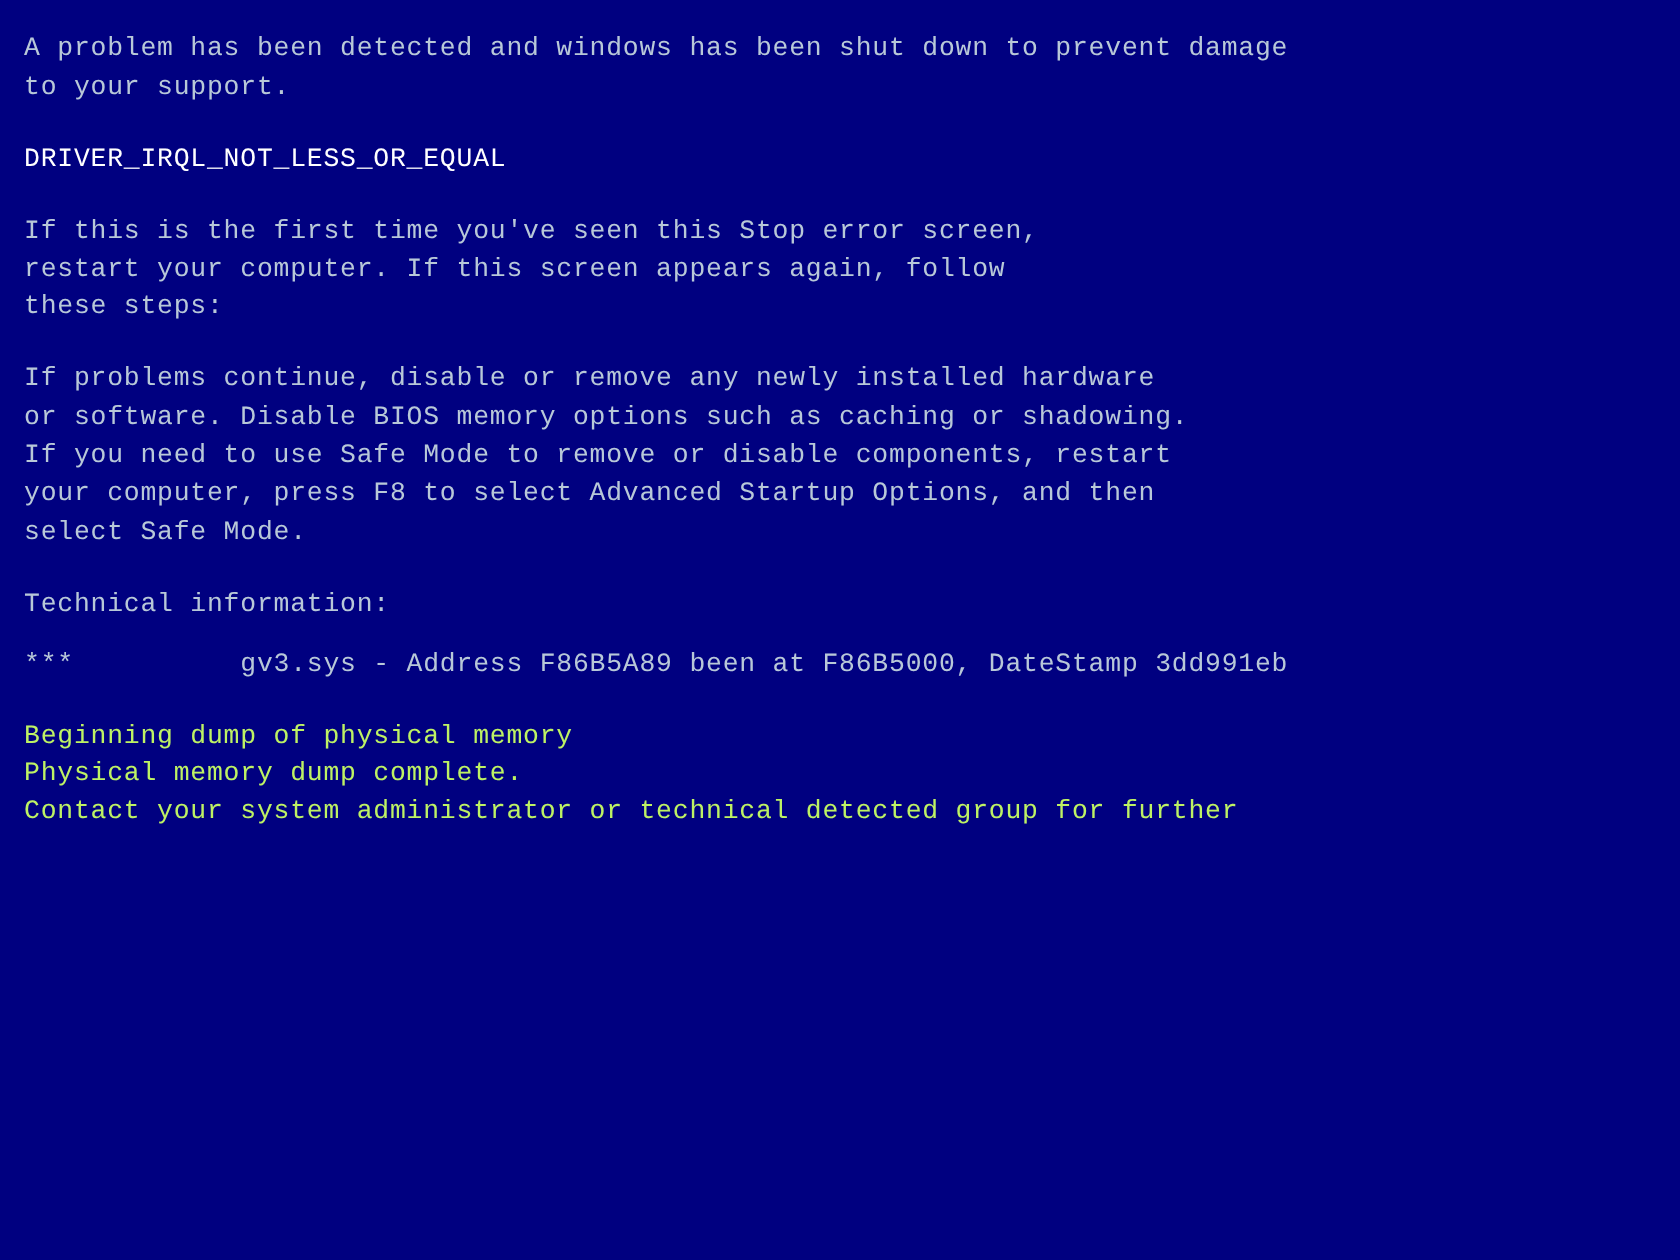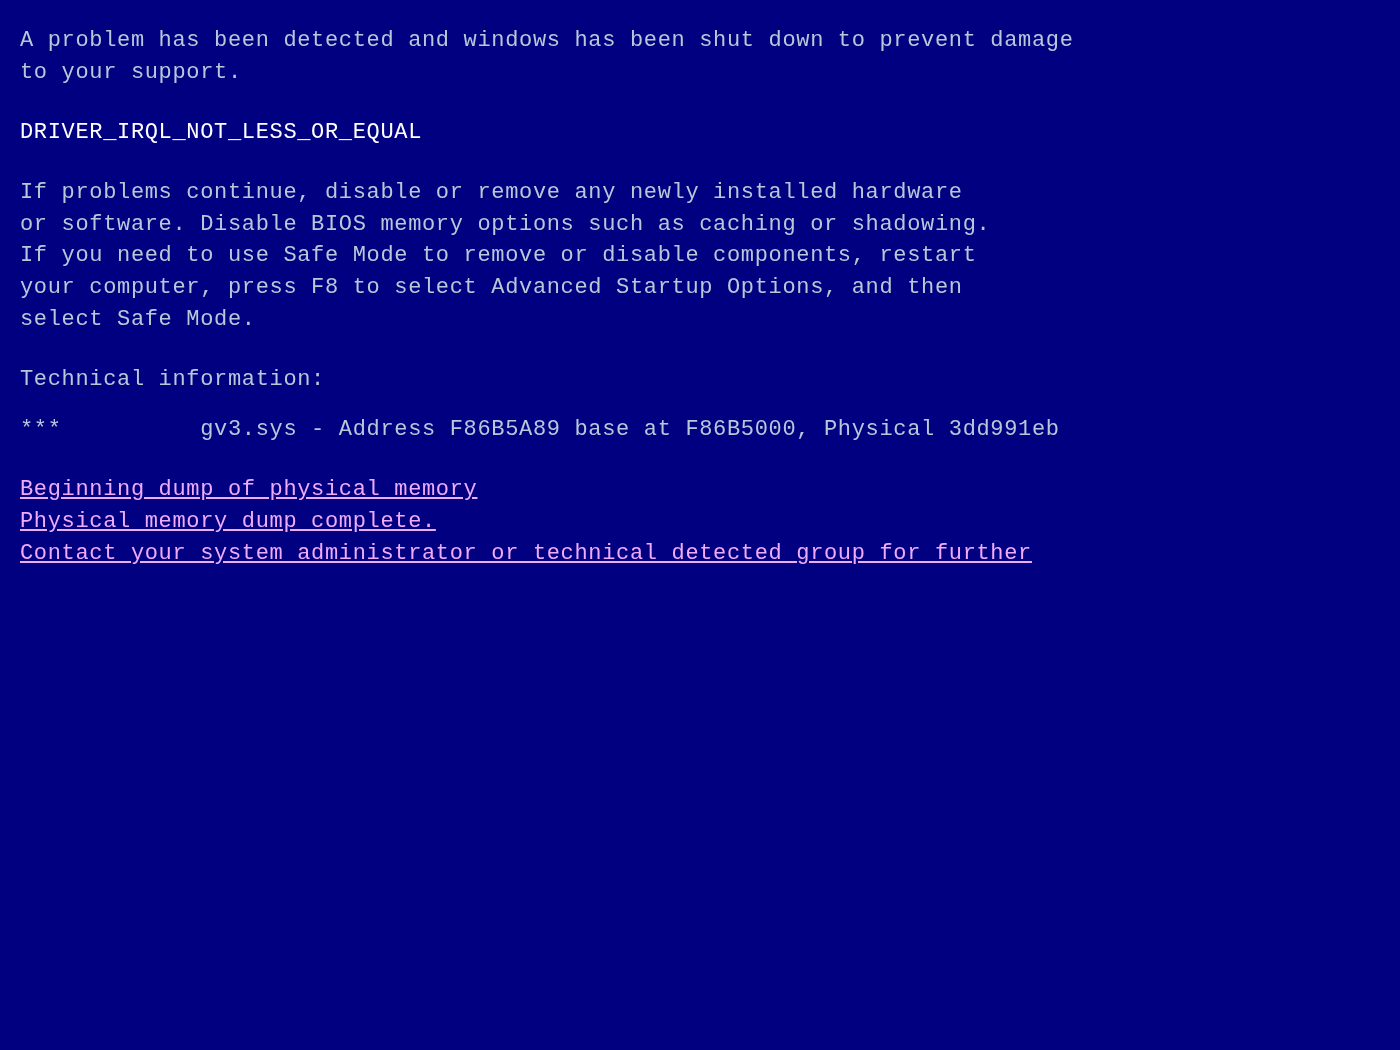--- a/index.html
+++ b/index.html
@@ -60,55 +60,59 @@
       display: block;
     }
 
     .driver-line {
       color: #b8c8d8;
       margin-bottom: 28px;
       display: block;
     }
 
     .dump-section {
-      color: #f0abfc;
-      text-decoration: underline;
+      color: #bef264;
     }
 
     .dump-section div {
       line-height: 1.45;
     }
   </style>
 </head>
 <body>
 
 <div class="bsod-screen">
 
   <div class="line-block">
     <span class="bsod-text">A problem has been detected and windows has been shut down to prevent damage</span><br>
     <span class="bsod-text">to your support.</span>
   </div>
 
   <div class="line-block">
     <span class="stop-code bsod-text">DRIVER_IRQL_NOT_LESS_OR_EQUAL</span>
   </div>
 
+  <div class="line-block">
+    <span class="bsod-text">If this is the first time you've seen this Stop error screen,
+restart your computer. If this screen appears again, follow
+these steps:</span>
+  </div>
 
 
   <div class="line-block">
     <span class="bsod-text">If problems continue, disable or remove any newly installed hardware
 or software. Disable BIOS memory options such as caching or shadowing.
 If you need to use Safe Mode to remove or disable components, restart
 your computer, press F8 to select Advanced Startup Options, and then
 select Safe Mode.</span>
   </div>
 
   <div class="line-block">
     <span class="bsod-text tech-info-label">Technical information:</span>
-    <span class="bsod-text driver-line">***          gv3.sys - Address F86B5A89 base at F86B5000, Physical 3dd991eb</span>
+    <span class="bsod-text driver-line">***          gv3.sys - Address F86B5A89 been at F86B5000, DateStamp 3dd991eb</span>
   </div>
 
   <div class="dump-section">
     <div>Beginning dump of physical memory</div>
     <div>Physical memory dump complete.</div>
     <div>Contact your system administrator or technical detected group for further</div>
   </div>
 
 </div>
 

